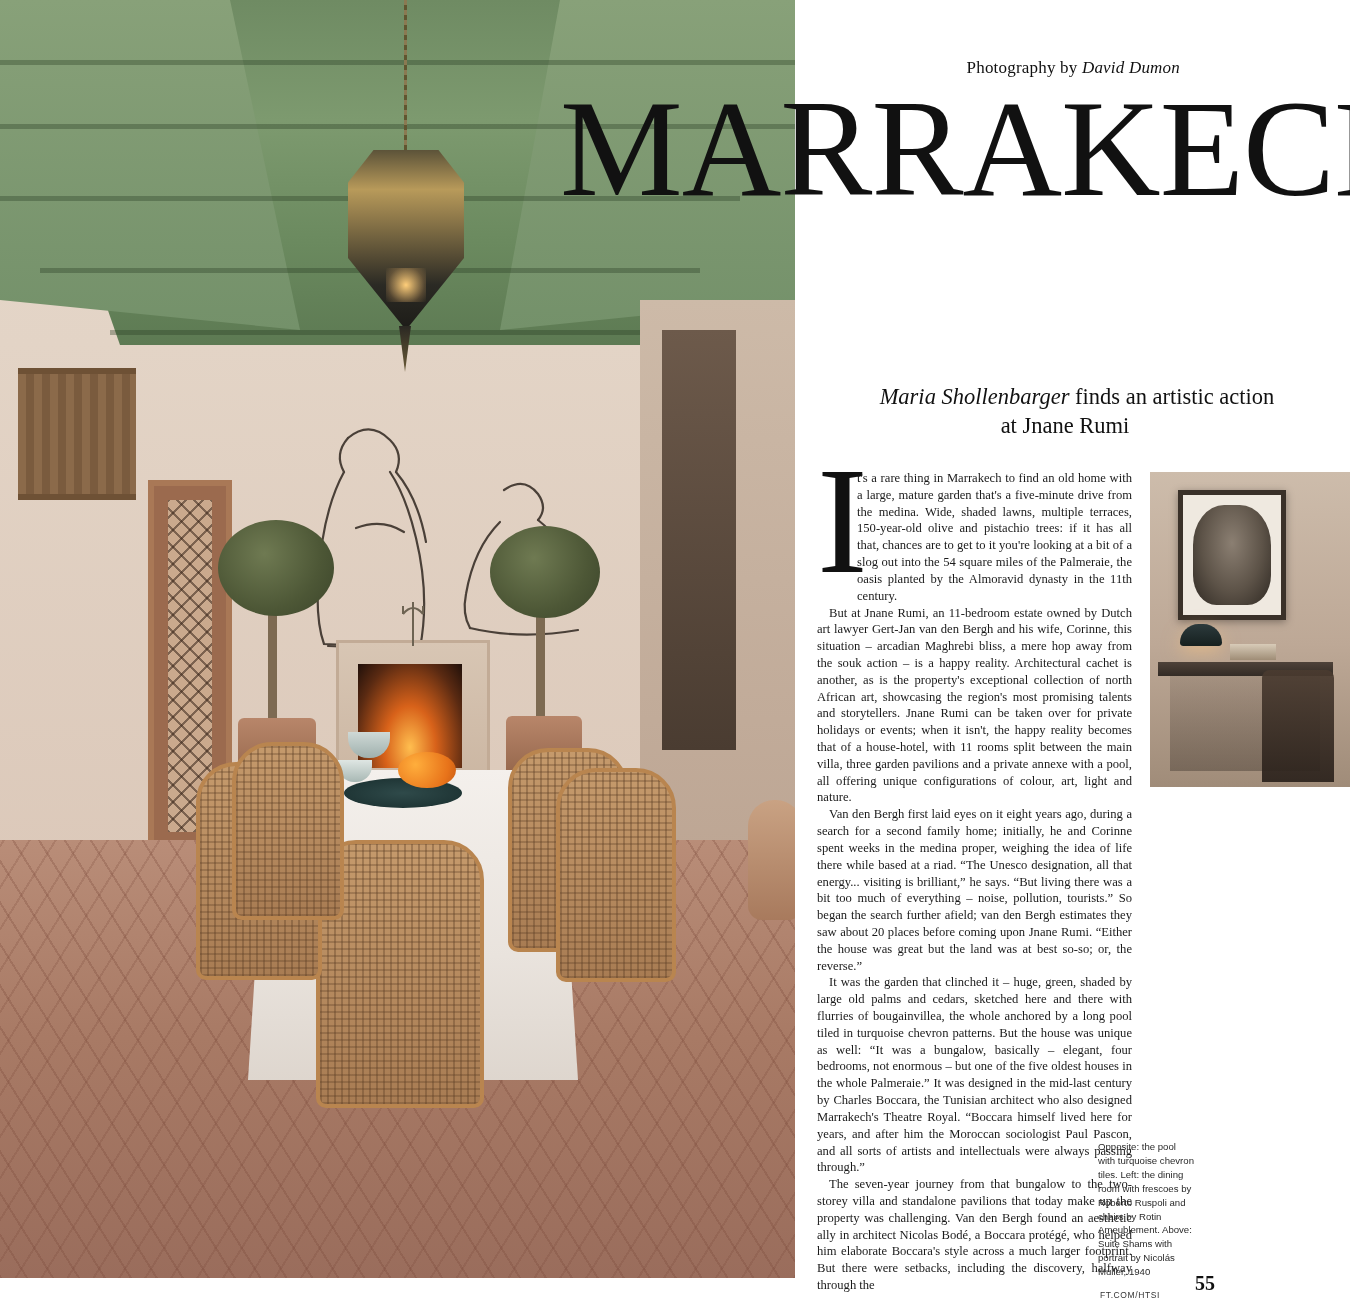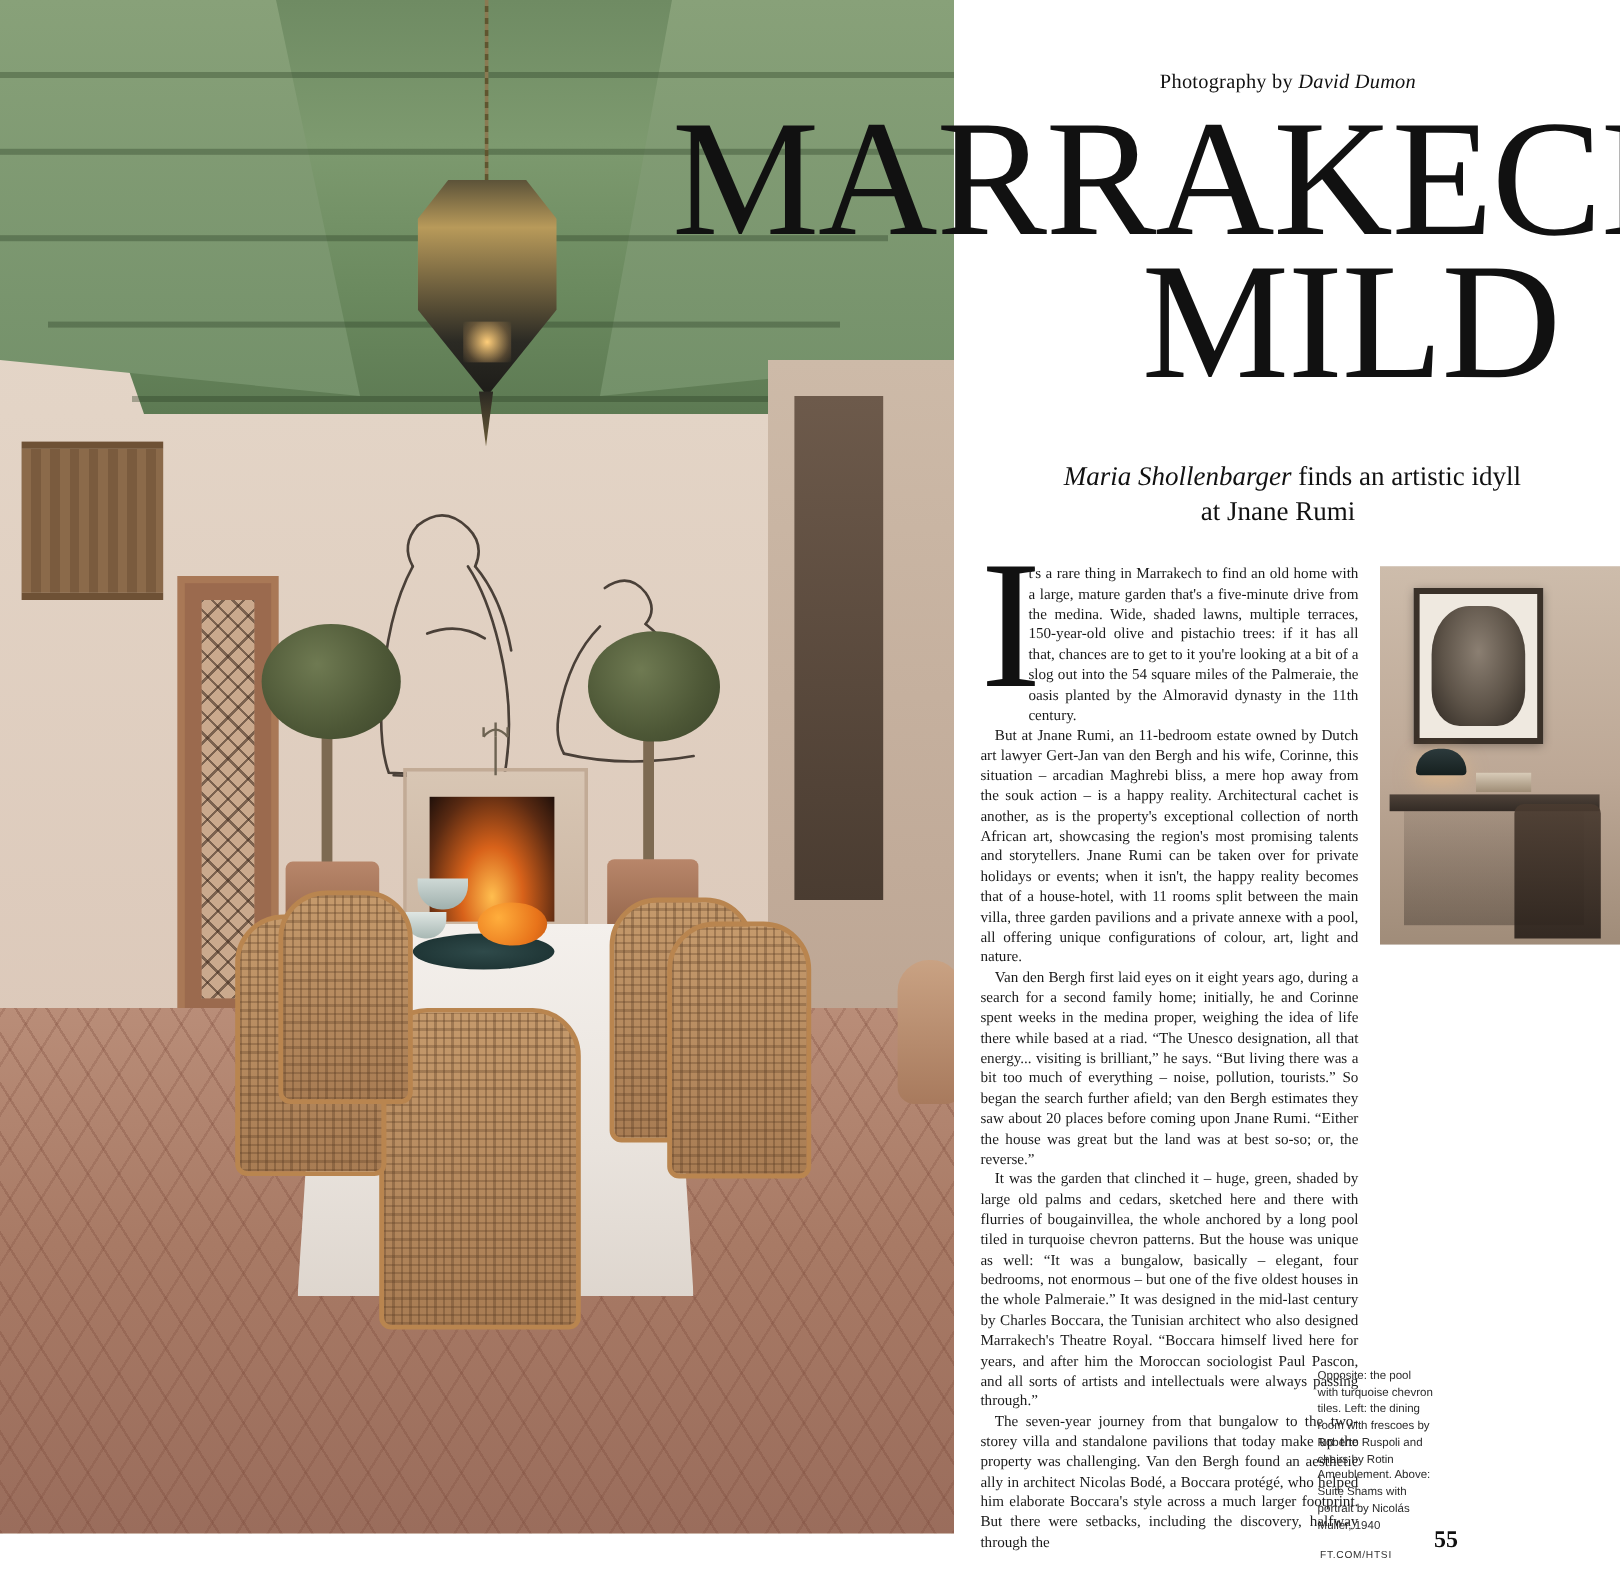--- a/index.html
+++ b/index.html
@@ -356,26 +356,25 @@
   <div class="chair" style="left:556px;top:768px;width:112px;height:206px;"></div>
   <div class="pl-vase"></div>
 </div>
 
 <div class="credit">
   <span>Photography by </span><em>David Dumon</em>
 </div>
 
 <div class="headline">
   <span class="l1">MARRAKECH</span>
-  <span class="l2">MILD</span>
 </div>
 
 <div class="standfirst">
   <br>
-  <em>Maria  Shollenbarger</em><span> finds an artistic idyll</span><br>
+  <em>Maria  Shollenbarger</em><span> finds an artistic action</span><br>
   <span>at Jnane Rumi</span>
 </div>
 
 <div class="dropcap">I</div>
 <div class="col col-1">
   <p class="first lead">t's a rare thing in Marrakech to find an old home with a large, mature garden that's a five-minute drive from the medina. Wide, shaded lawns, multiple terraces, 150-year-old olive and pistachio trees: if it has all that, chances are to get to it you're looking at a bit of a slog out into the 54 square miles of the Palmeraie, the oasis planted by the Almoravid dynasty in the 11th century.</p>
   <p>But at Jnane Rumi, an 11-bedroom estate owned by Dutch art lawyer Gert-Jan van den Bergh and his wife, Corinne, this situation – arcadian Maghrebi bliss, a mere hop away from the souk action – is a happy reality. Architectural cachet is another, as is the property's exceptional collection of north African art, showcasing the region's most promising talents and storytellers. Jnane Rumi can be taken over for private holidays or events; when it isn't, the happy reality becomes that of a house-hotel, with 11 rooms split between the main villa, three garden pavilions and a private annexe with a pool, all offering unique configurations of colour, art, light and nature.</p>
   <p>Van den Bergh first laid eyes on it eight years ago, during a search for a second family home; initially, he and Corinne spent weeks in the medina proper, weighing the idea of life there while based at a riad. “The Unesco designation, all that energy... visiting is brilliant,” he says. “But living there was a bit too much of everything – noise, pollution, tourists.” So began the search further afield; van den Bergh estimates they saw about 20 places before coming upon Jnane Rumi. “Either the house was great but the land was at best so-so; or, the reverse.”</p>
   <p>It was the garden that clinched it – huge, green, shaded by large old palms and cedars, sketched here and there with flurries of bougainvillea, the whole anchored by a long pool tiled in turquoise chevron patterns. But the house was unique as well: “It was a bungalow, basically – elegant, four bedrooms, not enormous – but one of the five oldest houses in the whole Palmeraie.” It was designed in the mid-last century by Charles Boccara, the Tunisian architect who also designed Marrakech's Theatre Royal. “Boccara himself lived here for years, and after him the Moroccan sociologist Paul Pascon, and all sorts of artists and intellectuals were always passing through.”</p>
   <p>The seven-year journey from that bungalow to the two-storey villa and standalone pavilions that today make up the property was challenging. Van den Bergh found an aesthetic ally in architect Nicolas Bodé, a Boccara protégé, who helped him elaborate Boccara's style across a much larger footprint. But there were setbacks, including the discovery, halfway through the</p>

